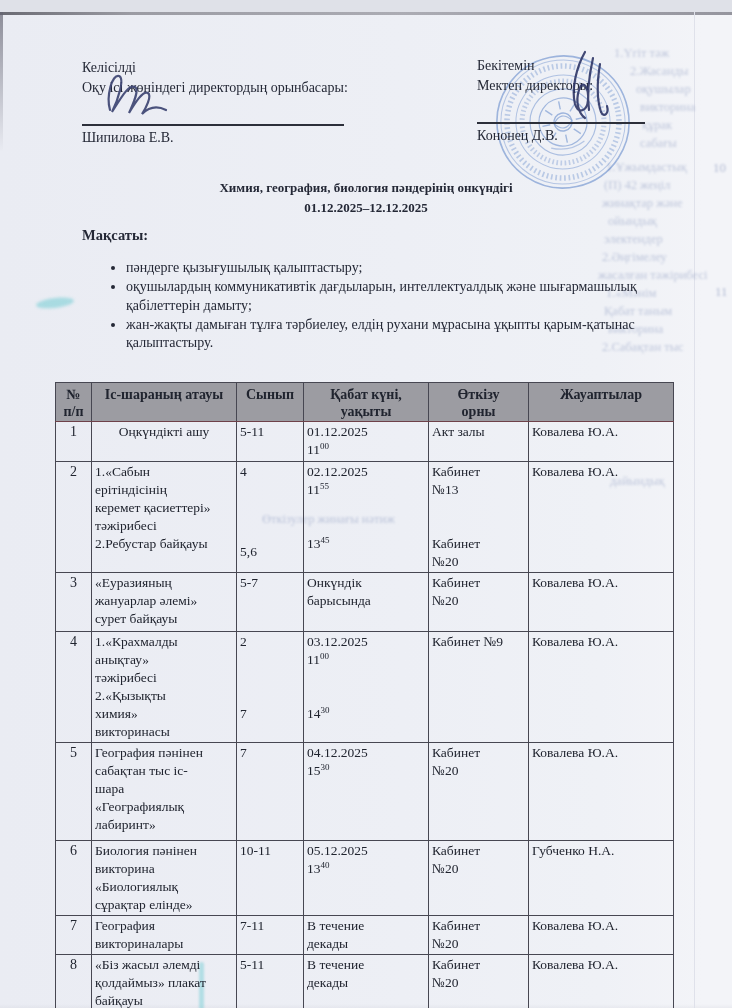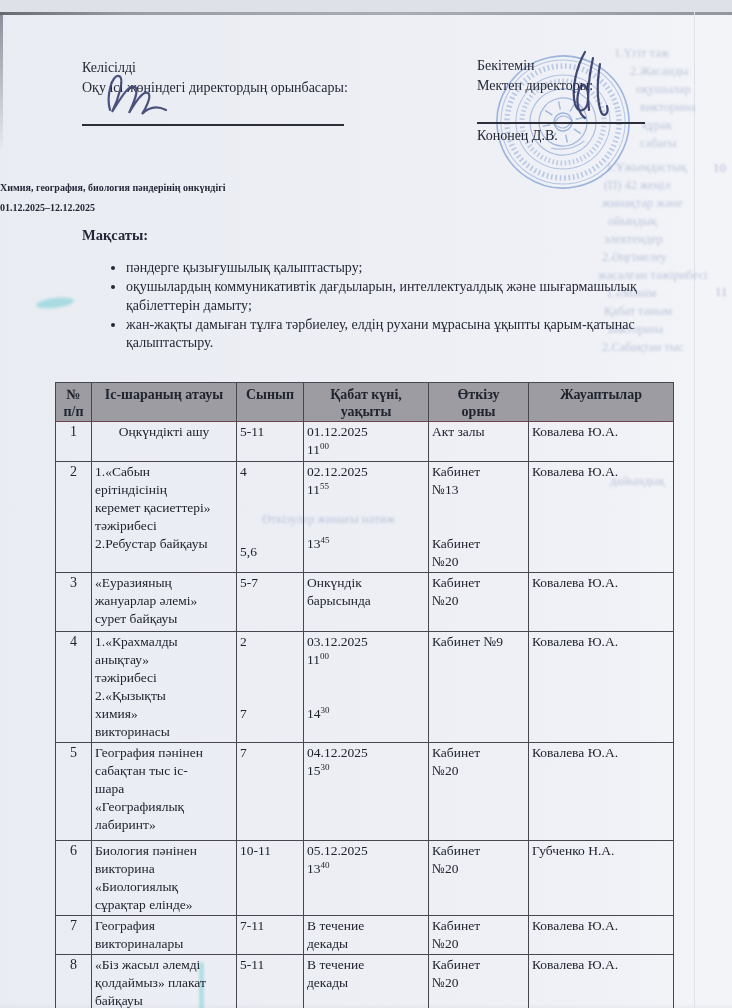--- a/index.html
+++ b/index.html
@@ -27,22 +27,22 @@
   .sig-name{margin-top:2px;}
   .sig-svg{position:absolute;}
   .sig-svg.left{left:14px;top:8px;}
   .sig-svg.right{left:78px;top:-8px;}
 
   
   .stamp{position:absolute;left:488px;top:35px;width:150px;height:150px;
          opacity:.8;mix-blend-mode:multiply;transform:rotate(-12deg);}
 
   
-  .title{position:absolute;left:0;top:166px;width:732px;text-align:left;
-         font-weight:bold;font-size:10px;line-height:20px;}
+  .title{position:absolute;left:0;top:166px;width:732px;text-align:center;
+         font-weight:bold;font-size:13px;line-height:20px;}
 
   
   .goal-label{position:absolute;left:82px;top:215px;font-weight:bold;font-size:14.5px;}
   .goal-list{position:absolute;left:108px;top:247px;width:575px;margin:0;padding:0 0 0 18px;
              font-size:14px;line-height:18.5px;}
   .goal-list li{margin:0 0 0.5px 0;}
 
   
   table.sched{position:absolute;left:55px;top:370px;width:618px;border-collapse:collapse;
       table-layout:fixed;font-size:13.5px;line-height:18px;color:#20242f;}
@@ -133,20 +133,21 @@
     </g>
   </svg>
 
   <div class="approve approve-left">
     <div>Келісілді</div>
     <div>Оқу ісі жөніндегі директордың орынбасары:</div>
     <svg class="sig-svg left" width="90" height="52" viewBox="0 0 90 52">
       <path d="M14,44 C10,30 16,8 23,10 C29,12 22,34 16,46 C26,30 33,18 39,21 C44,24 36,40 33,47 C39,37 47,24 52,27 C56,30 50,42 46,48 C54,40 62,40 70,44" fill="none" stroke="#3a4170" stroke-width="2.2" stroke-linecap="round" opacity=".9"></path>
     </svg>
     <div class="sig-line"></div>
+    <div class="sig-name">Шипилова Е.В.</div>
   </div>
 
   <div class="approve approve-right">
     <div>Бекітемін</div>
     <div>Мектеп директоры:</div>
     <svg class="sig-svg right" width="70" height="78" viewBox="0 0 70 78">
       <path d="M30,4 C22,18 16,40 20,56 C23,66 32,64 33,52 C34,40 28,30 24,42 C20,54 24,66 30,70 M38,10 C34,28 32,48 34,62 M45,16 C42,34 42,52 46,64 C49,70 54,66 52,58" fill="none" stroke="#2e3566" stroke-width="2.2" stroke-linecap="round" opacity=".9"></path>
     </svg>
     <div class="sig-line"></div>
     <div class="sig-name">Кононец Д.В.</div>

